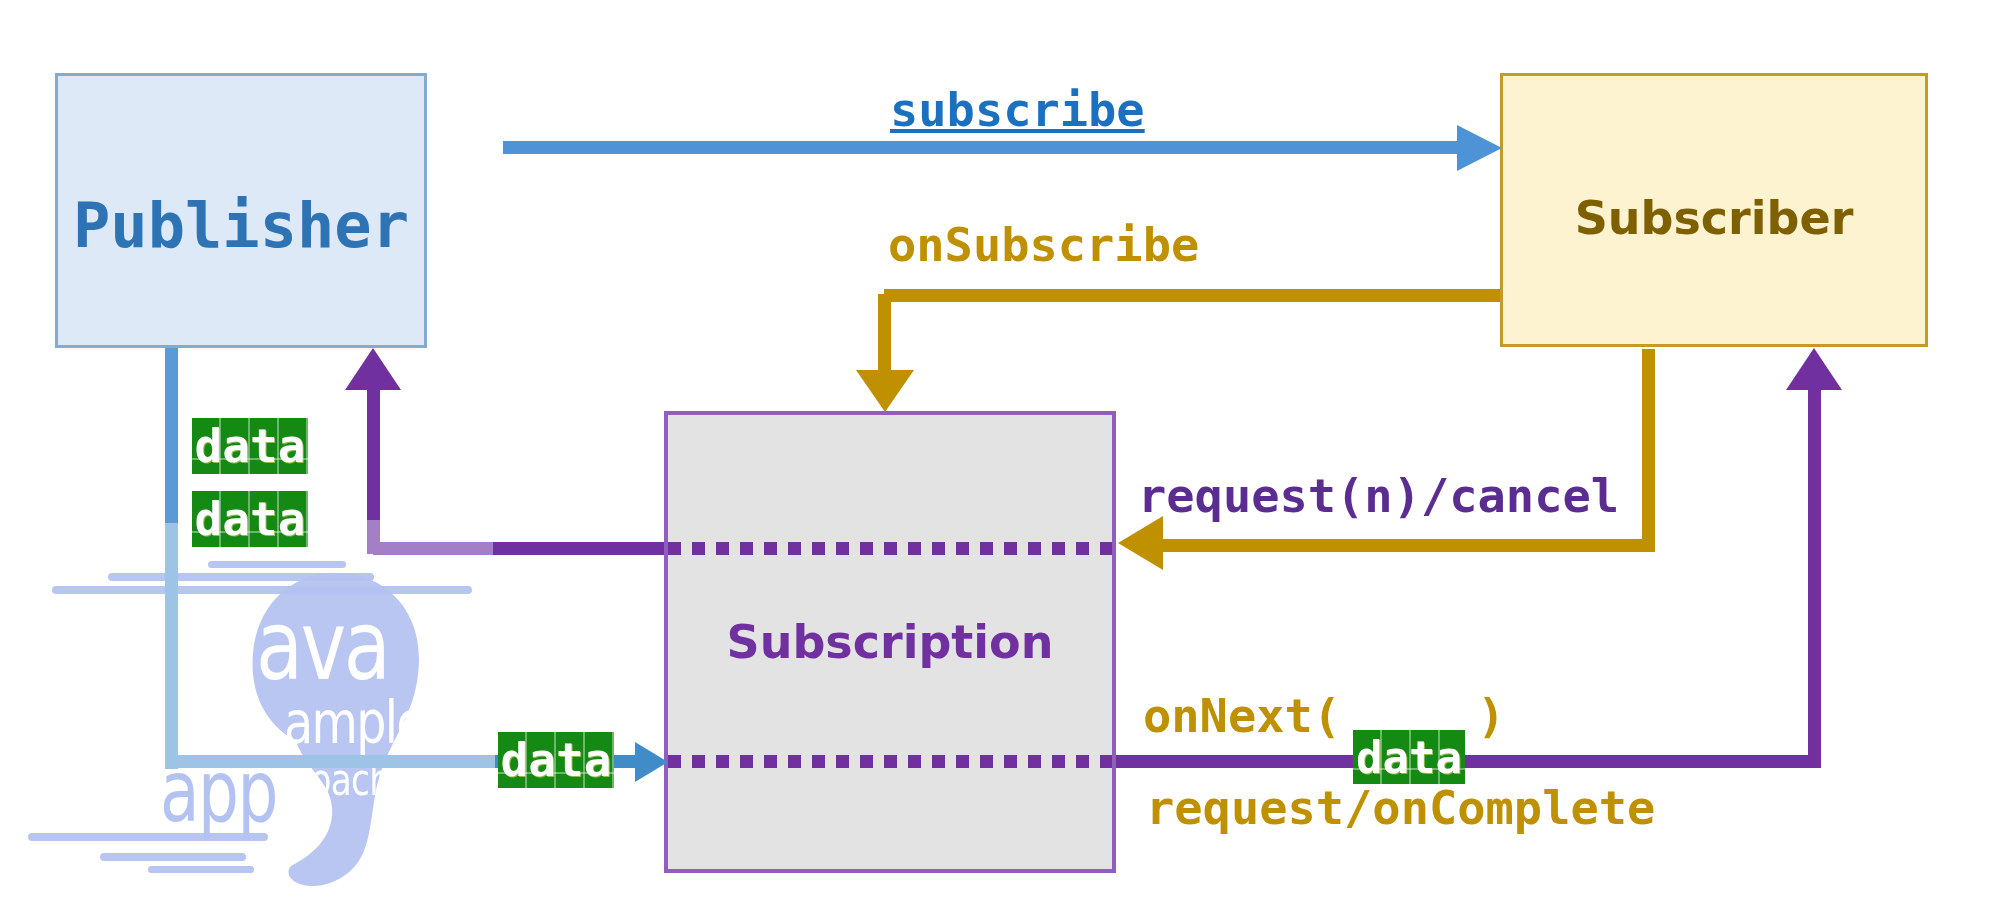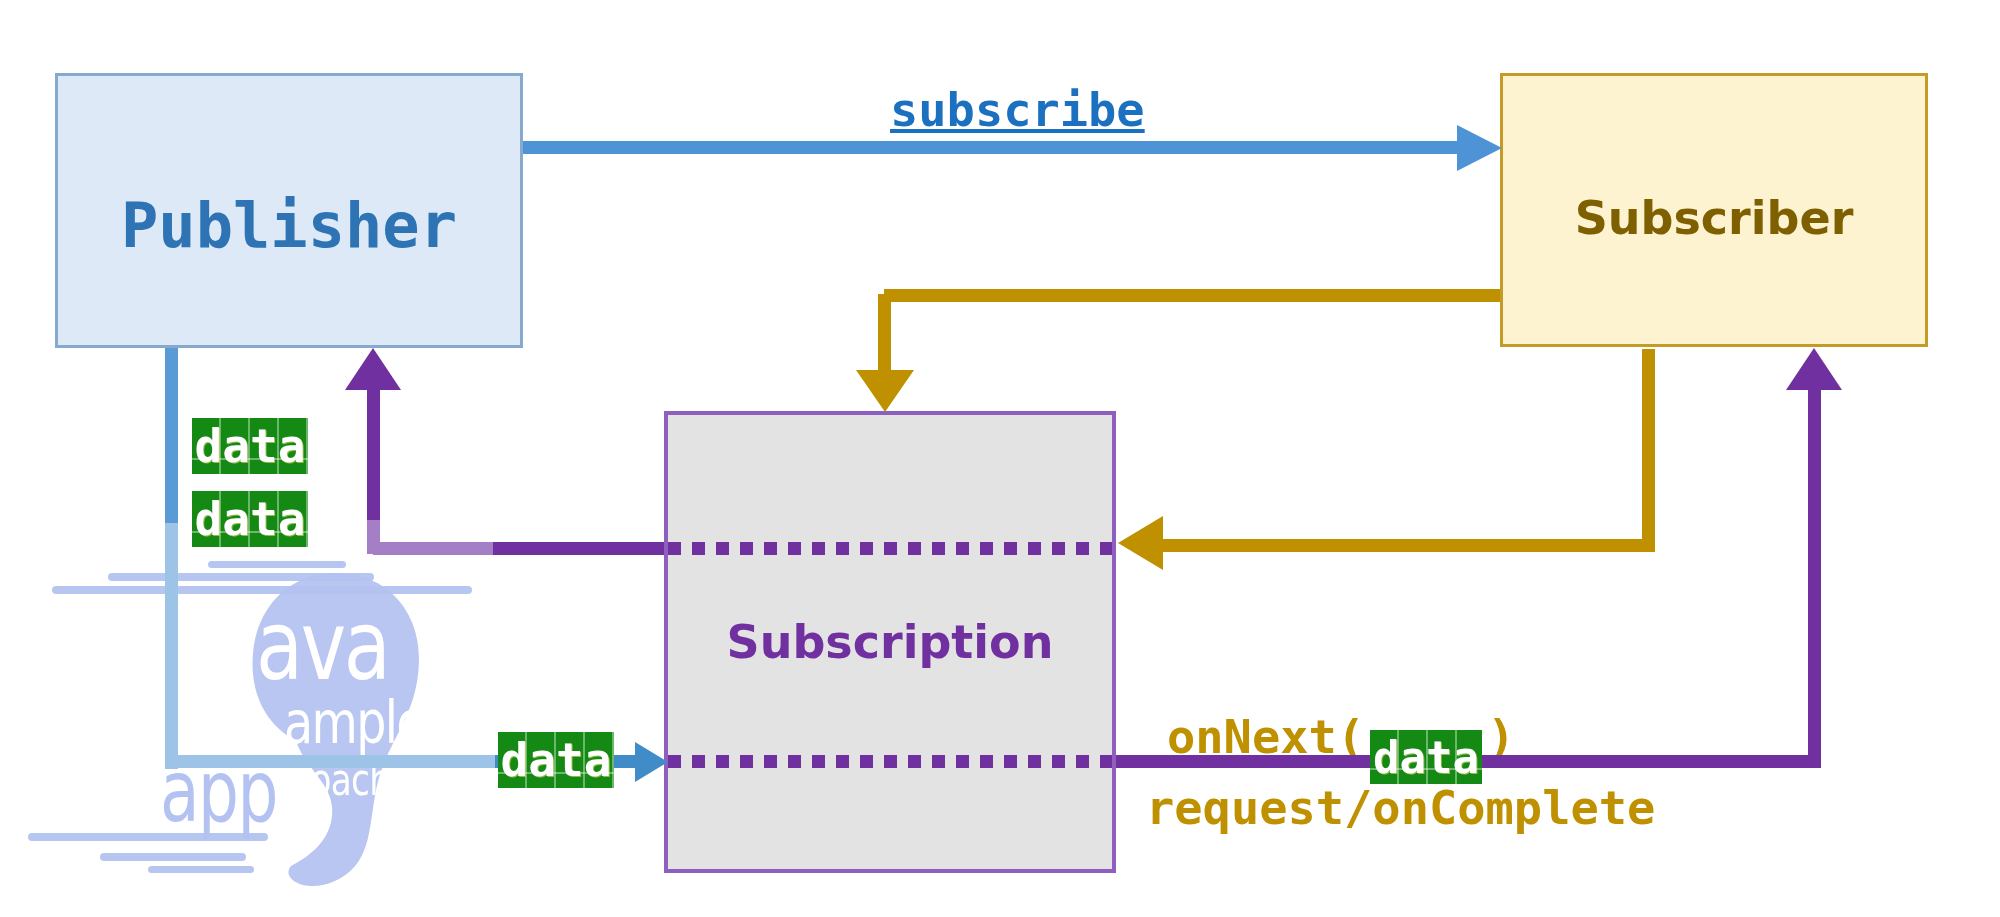--- a/index.html
+++ b/index.html
@@ -11,21 +11,21 @@
   .mono{font-family:"DejaVu Sans Mono",monospace;font-weight:bold;}
   .sans{font-family:"DejaVu Sans",sans-serif;font-weight:bold;}
 
   
   .wm{z-index:0;}
   .speed{background:var(--watermark-blue);border-radius:4px;opacity:.95;}
   .wm-text{color:#ffffff;font-family:"DejaVu Sans",sans-serif;line-height:1;}
 
   
   .node{z-index:2;display:flex;align-items:center;justify-content:center;box-sizing:border-box;}
-  #publisher-box{left:55px;top:73px;width:468px;height:275px;background:var(--publisher-fill);
+  #publisher-box{left:55px;top:73px;width:372px;height:275px;background:var(--publisher-fill);
                  border:3px solid var(--publisher-border);}
   #publisher-box .t{font-size:62px;color:var(--publisher-text);padding-top:30px;}
   #subscriber-box{left:1500px;top:73px;width:428px;height:274px;background:var(--subscriber-fill);
                   border:3px solid var(--subscriber-border);}
   #subscriber-box .t{font-size:46px;color:var(--subscriber-text);padding-top:16px;}
   #subscription-box{left:664px;top:411px;width:452px;height:462px;background:var(--subscription-fill);
                     border:4px solid var(--subscription-border);}
   #subscription-box .t{font-size:46px;color:var(--purple);}
 
   
@@ -65,21 +65,21 @@
   #data-ah{left:635px;top:742px;border-top:20px solid transparent;border-bottom:20px solid transparent;
            border-left:33px solid var(--blue-dark);}
   #onnext-ah{left:1786px;top:348px;border-left:28px solid transparent;border-right:28px solid transparent;
              border-bottom:42px solid var(--purple);}
 
   
   .lab{z-index:4;font-size:47px;line-height:1;white-space:nowrap;}
   #subscribe-label{left:890px;top:86px;color:var(--blue-text);text-decoration:underline;}
   #onsubscribe-label{left:888px;top:221px;color:var(--gold);}
   #request-label{left:1138px;top:472px;color:var(--request-text);}
-  #onnext-row{left:1167px;top:688px;display:flex;align-items:center;gap:5px;}
+  #onnext-row{left:1143px;top:688px;display:flex;gap:12px;}
   #onnext-row .lab-part{color:var(--gold);font-size:47px;}
   #onerror-label{left:1146px;top:784px;color:var(--gold);}
 
   
   .badge{z-index:4;background:var(--badge-green);color:#ffffff;
          font-family:"DejaVu Sans Mono",monospace;font-weight:bold;font-size:46px;
          width:116px;height:56px;display:flex;align-items:center;justify-content:center;
          text-shadow:1px 1px 0 rgba(255,226,122,.55);
          background-image:
            linear-gradient(0deg,transparent 0 14px,rgba(255,255,255,.38) 14px 16px,transparent 16px),
@@ -138,20 +138,22 @@
   <div id="dotted-lower" class="abs dotted"></div>
 
   <div id="subscribe-ah" class="abs ah"></div>
   <div id="onsub-ah" class="abs ah"></div>
   <div id="req-ah" class="abs ah"></div>
   <div id="preq-ah" class="abs ah"></div>
   <div id="data-ah" class="abs ah"></div>
   <div id="onnext-ah" class="abs ah"></div>
 
   <div id="subscribe-label" class="abs lab mono">subscribe</div>
+  <div id="onsubscribe-label" class="abs lab mono">onSubscribe</div>
+  <div id="request-label" class="abs lab mono">request(n)/cancel</div>
 
   <div id="onnext-row" class="abs">
     <span class="lab-part mono">onNext(</span>
     <span id="badge-4" class="badge">data</span>
     <span class="lab-part mono">)</span>
   </div>
 
   <div id="onerror-label" class="abs lab mono">request/onComplete</div>
 
   <div id="badge-1" class="abs badge">data</div>

